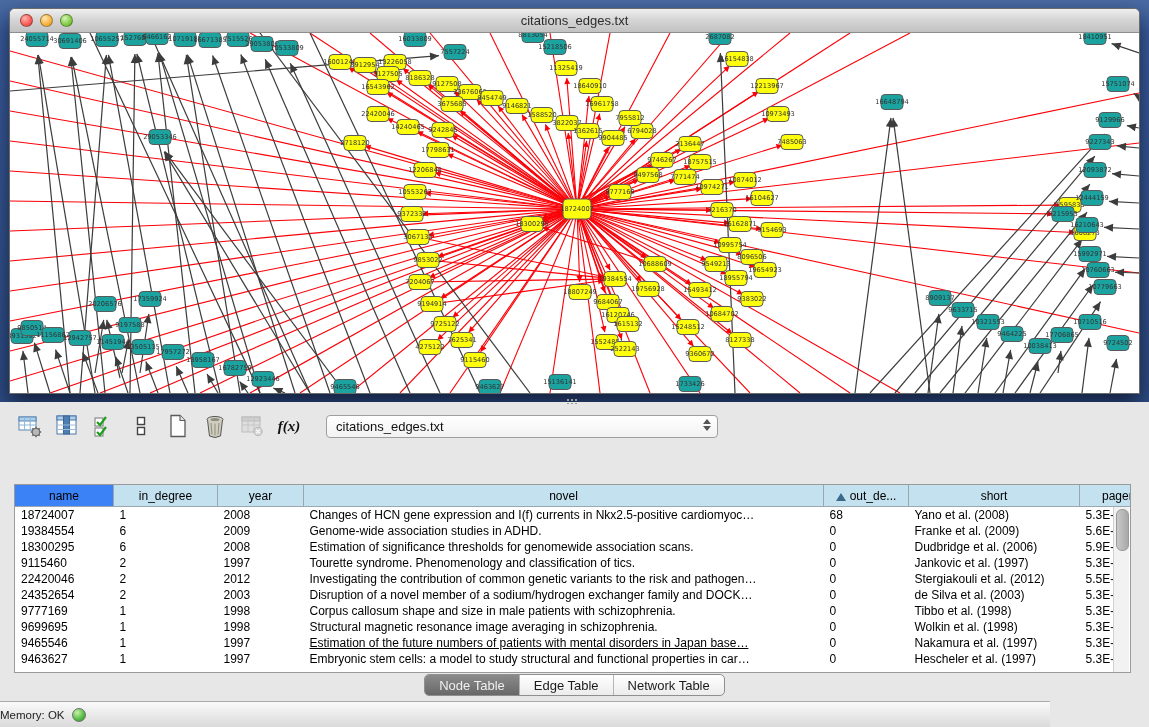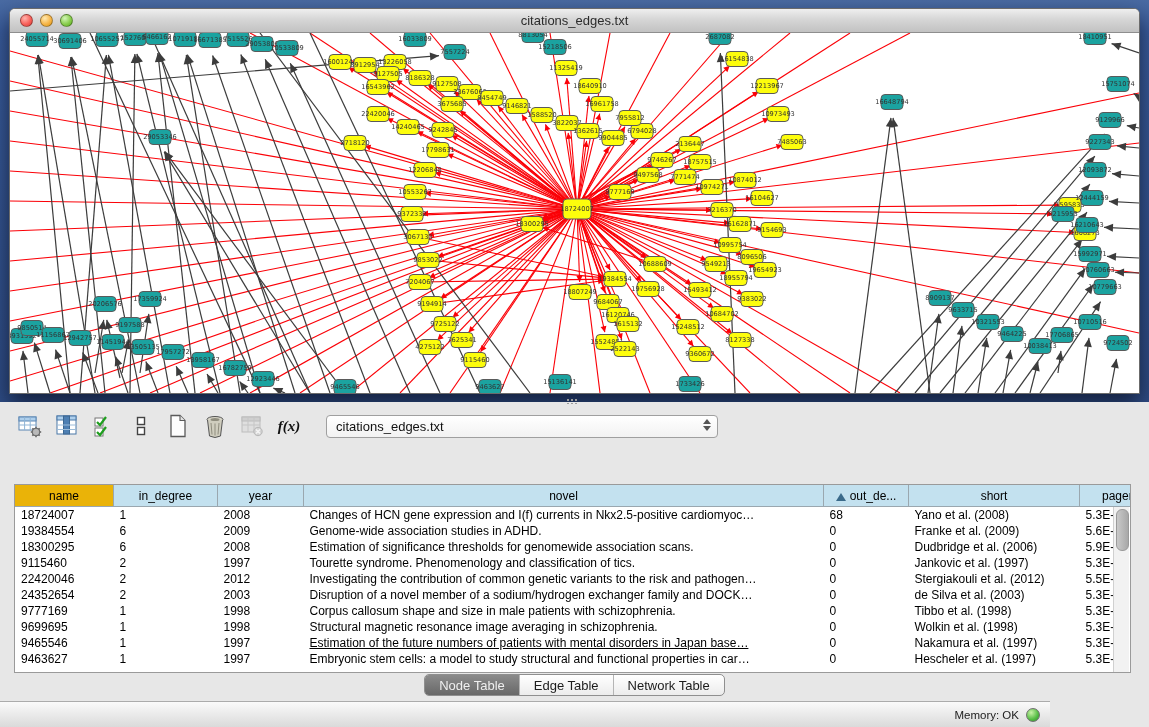--- a/index.html
+++ b/index.html
@@ -38,40 +38,40 @@
     background:linear-gradient(180deg,#ffffff,#f2f2f2);display:flex;align-items:center;
     font-size:13px;color:#111;padding-left:9px;box-sizing:border-box;position:relative;}
   .combo .arrows{position:absolute;right:6px;top:3px;display:flex;flex-direction:column;gap:2px;}
   .combo .tri-up{width:0;height:0;border-left:4px solid transparent;border-right:4px solid transparent;border-bottom:5px solid #555;}
   .combo .tri-dn{width:0;height:0;border-left:4px solid transparent;border-right:4px solid transparent;border-top:5px solid #555;}
   .table-box{position:absolute;left:14px;top:82px;width:1117px;height:189px;
     border:1px solid #9a9a9a;background:#fff;box-sizing:border-box;overflow:hidden;}
   table.grid{border-collapse:collapse;table-layout:fixed;width:1100px;font-size:12px;color:#000;}
   table.grid th{height:21px;background:#c3e1ef;border:1px solid #9aa7af;border-top:none;
     font-weight:normal;font-size:12px;text-align:center;padding:0 4px;overflow:hidden;white-space:nowrap;}
-  table.grid th:first-child{background:#eab308;border-left:none;}
+  table.grid th:first-child{background:#3b82f6;border-left:none;}
   table.grid td{height:16px;padding:0 4px 0 6px;white-space:nowrap;overflow:hidden;font-size:12px;}
   .sort-tri{display:inline-block;width:0;height:0;border-left:5px solid transparent;
     border-right:5px solid transparent;border-bottom:8px solid #3a6a8a;margin-right:4px;
     vertical-align:-1px;}
   .vscroll{position:absolute;right:1px;top:22px;width:15px;height:165px;background:#f2f2f2;
     border-left:1px solid #d0d0d0;}
   .vthumb{position:absolute;left:2px;top:2px;width:11px;height:40px;border-radius:6px;
     background:linear-gradient(90deg,#c9c9c9,#a8a8a8);border:1px solid #9a9a9a;}
   .tabs{position:absolute;left:0;top:272px;width:100%;display:flex;justify-content:center;}
   .seg{display:flex;border:1px solid #8f8f8f;border-radius:5px;overflow:hidden;
     background:linear-gradient(180deg,#ffffff,#ececec);height:20px;}
   .seg .tab{padding:0 14px;font-size:13px;color:#1c1c1c;display:flex;align-items:center;
     border-left:1px solid #b5b5b5;}
   .seg .tab:first-child{border-left:none;}
   .seg .tab.active{background:linear-gradient(180deg,#8b8b8b,#686868);color:#efefef;}
   
   .statusbar{position:absolute;left:0;bottom:0;width:1050px;height:26px;
     background:linear-gradient(180deg,#fafafa,#dadada);border-top:1px solid #ababab;
-    display:flex;align-items:center;justify-content:flex-end;padding-right:10px;box-sizing:border-box;}
+    display:flex;align-items:center;justify-content:flex-start;padding-right:10px;box-sizing:border-box;}
   .statusbar .mem{font-size:11.5px;color:#222;margin-right:7px;}
   .mem-dot{width:14px;height:14px;border-radius:50%;border:1px solid #6f6f6f;box-sizing:border-box;
     background:radial-gradient(circle at 35% 30%,#c8f2a6,#53bb42 60%,#2f8f2c);}
 </style>
 </head>
 <body>
 
 <div class="blue-area">
   <div class="net-window">
     <div class="titlebar">

